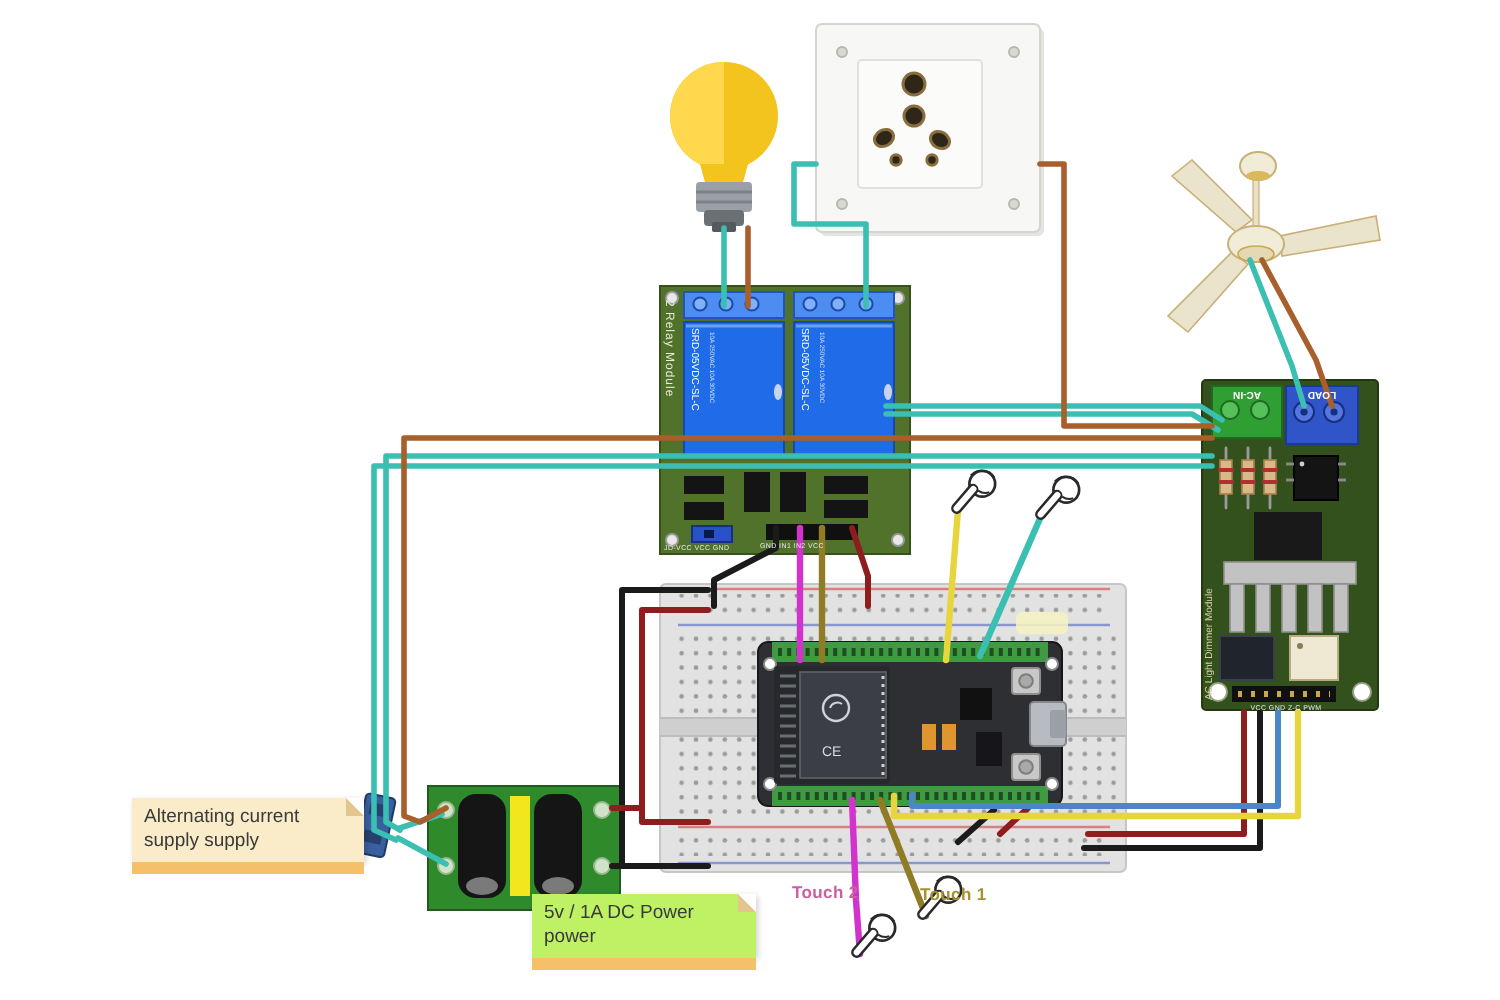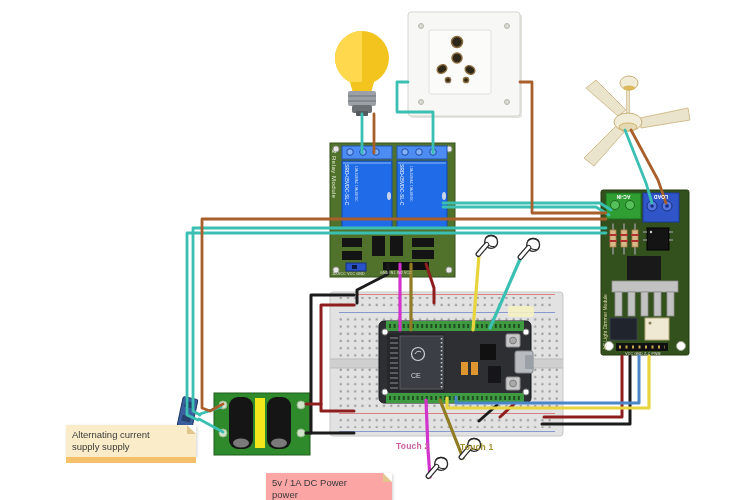--- a/index.html
+++ b/index.html
@@ -2,22 +2,22 @@
 <html><head>
 <meta charset="utf-8">
 <style>
   html,body{margin:0;padding:0;background:#fff;}
   .stage{position:relative;width:750px;height:500px;background:#ffffff;overflow:hidden;
          font-family:"Liberation Sans",sans-serif;}
   .stage svg.layer{position:absolute;left:0;top:0;}
   .abs{position:absolute;}
   .vtext{position:absolute;writing-mode:vertical-rl;white-space:nowrap;}
   .t180{transform:rotate(180deg);}
-  .note{position:absolute;padding:4px 20px 3px 6px;font-size:9.5px;line-height:1.3;color:#3a3a3a;
-        box-shadow:1px 1px 3px rgba(0,0,0,.18);margin-top:26px;}
+  .note{position:absolute;padding:4px 6px 3px 6px;font-size:9.5px;line-height:1.3;color:#3a3a3a;
+        box-shadow:1px 1px 3px rgba(0,0,0,.18);}
   .note::before{content:'';position:absolute;top:0;right:0;border-style:solid;
         border-width:0 9px 9px 0;border-color:#ffffff #ffffff #e2c68e #e2c68e;}
   .note .bar{position:absolute;left:0;right:0;bottom:-6px;height:6px;}
   .touchlbl{position:absolute;font-size:8.5px;font-weight:600;letter-spacing:.2px;}
   .tiny{position:absolute;color:#e8e8e8;font-size:3.5px;letter-spacing:.2px;white-space:nowrap;}
 </style>
 </head>
 <body>
 
 <div class="stage">
@@ -295,19 +295,19 @@
 
 <div class="touchlbl" style="left: 396px; top: 441px; color: rgb(204, 95, 160);">Touch 2</div>
 <div class="touchlbl" style="left: 460px; top: 442px; color: rgb(168, 146, 46);">Touch 1</div>
 
 <div class="note" style="left: 66px; top: 399px; width: 104px; background: rgb(251, 236, 201);">
   <div>Alternating current</div>
   <div>supply supply</div>
   <div class="bar" style="background: rgb(245, 192, 106);"></div>
 </div>
 
-<div class="note" style="left: 266px; top: 447px; width: 100px; background: #fca5a5;">
+<div class="note" style="left: 266px; top: 447px; width: 100px; background: #bef264;">
   <div>5v / 1A DC Power</div>
   <div>power</div>
   <div class="bar" style="background: rgb(245, 192, 106);"></div>
 </div>
 
 </div>
 
 </body></html>

